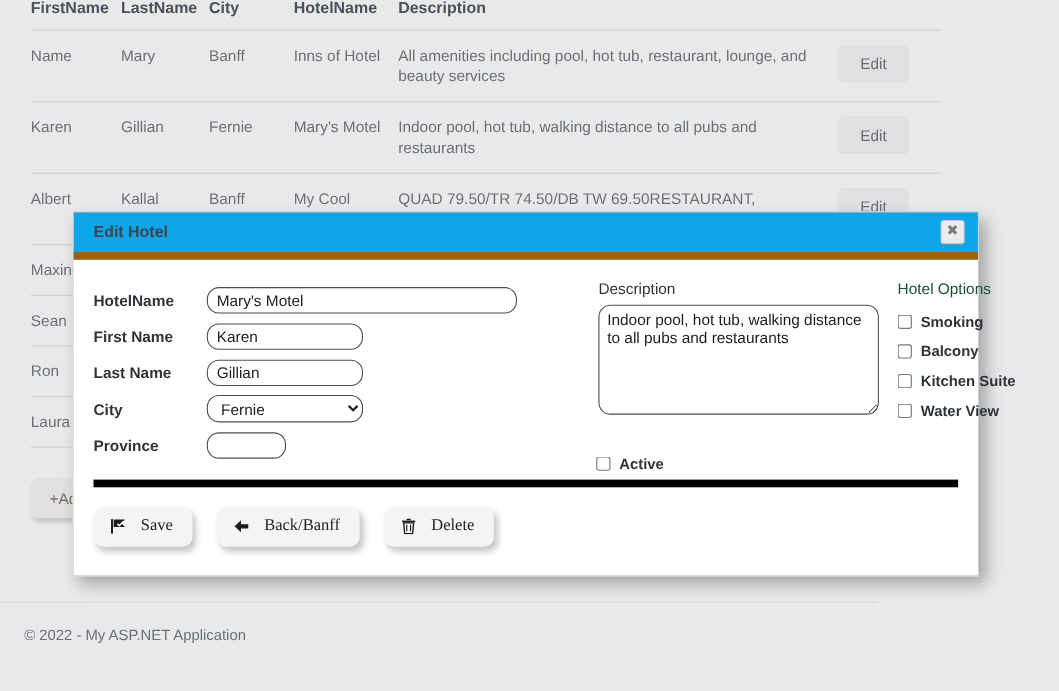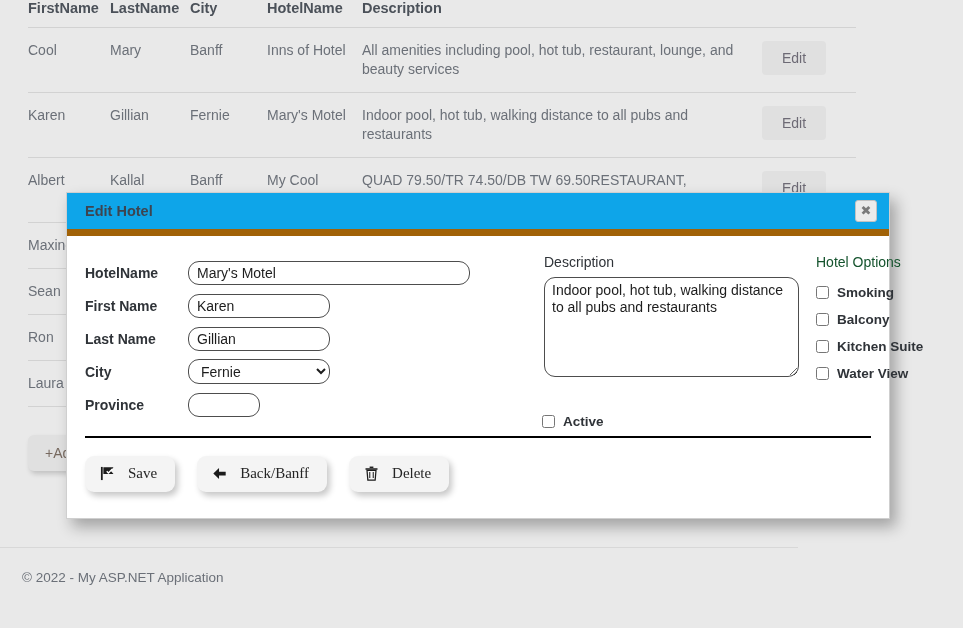--- a/index.html
+++ b/index.html
@@ -265,21 +265,21 @@
     flex: 0 0 auto;
   }
   .opt-label, .active-label {
     font-size: 13.5px;
     font-weight: bold;
     color: #2f3338;
   }
 
   
   .modal-footer {
-    border-top: 2px solid #000000;
+    border-top: 7px solid #000000;
     margin: 0 18px;
     padding: 18px 0 26px 0;
     display: flex;
     gap: 22px;
   }
   .mbtn {
     background: #f4f4f4;
     border: none;
     border-radius: 9px;
     padding: 9px 18px 10px 14px;
@@ -321,21 +321,21 @@
           <th>FirstName</th>
           <th>LastName</th>
           <th>City</th>
           <th>HotelName</th>
           <th>Description</th>
           <th></th>
         </tr>
       </thead>
       <tbody>
         <tr>
-          <td>Cool</td>
+          <td>Name</td>
           <td>Mary</td>
           <td>Banff</td>
           <td>Inns of Hotel</td>
           <td>All amenities including pool, hot tub, restaurant, lounge, and beauty services</td>
           <td class="cell-action">
             <button class="edit-btn">Edit</button>
           </td>
         </tr>
         <tr>
           <td>Karen</td>

